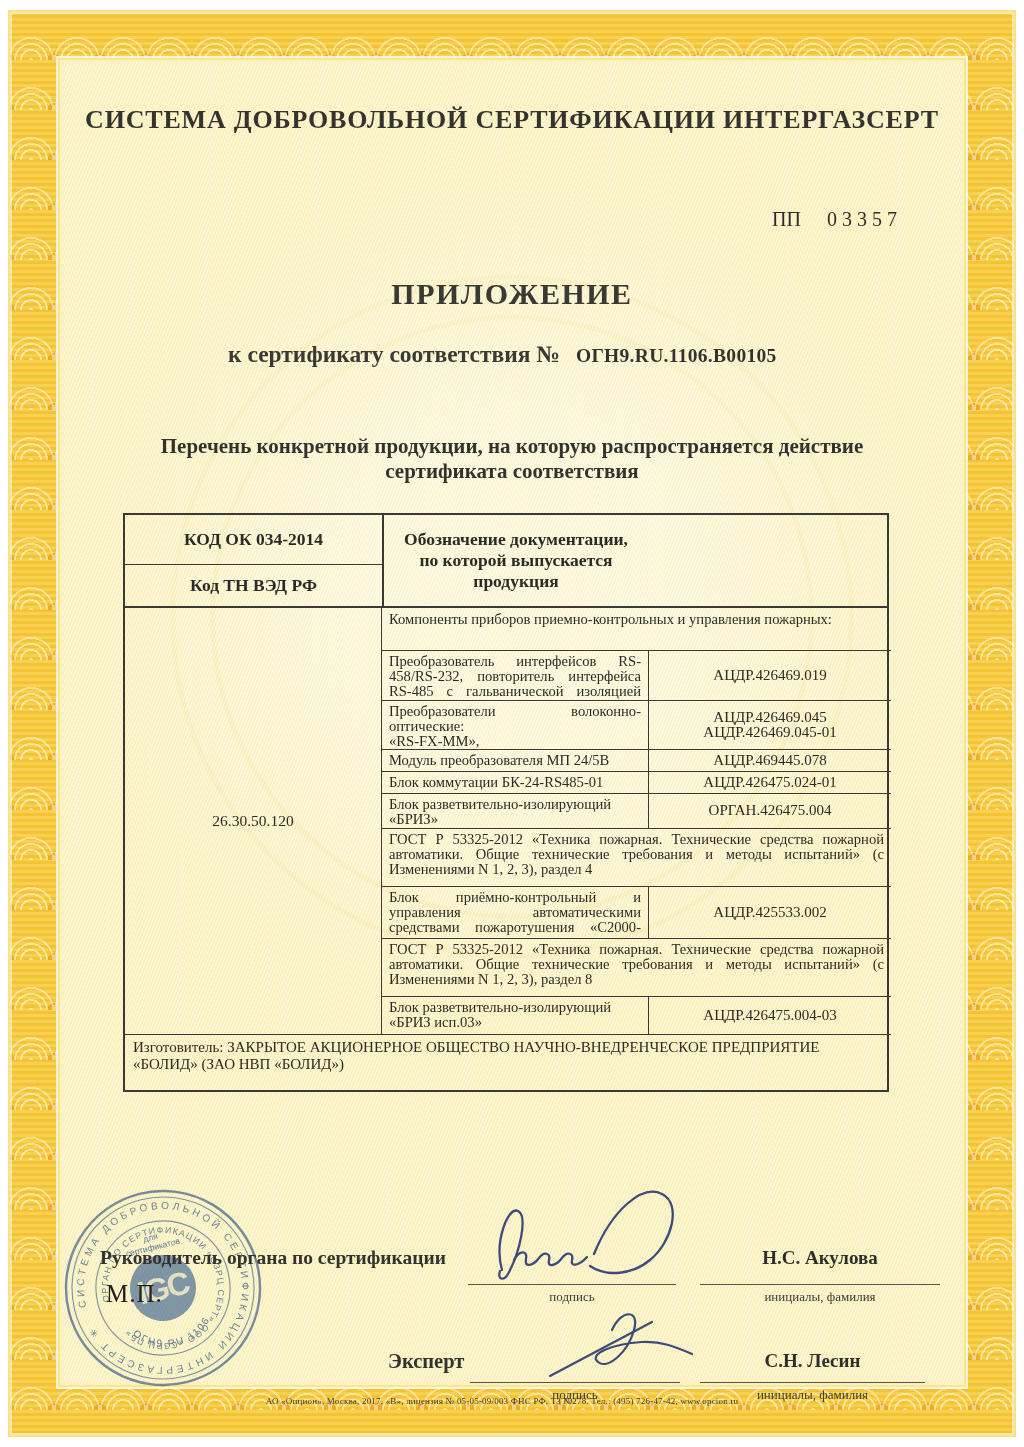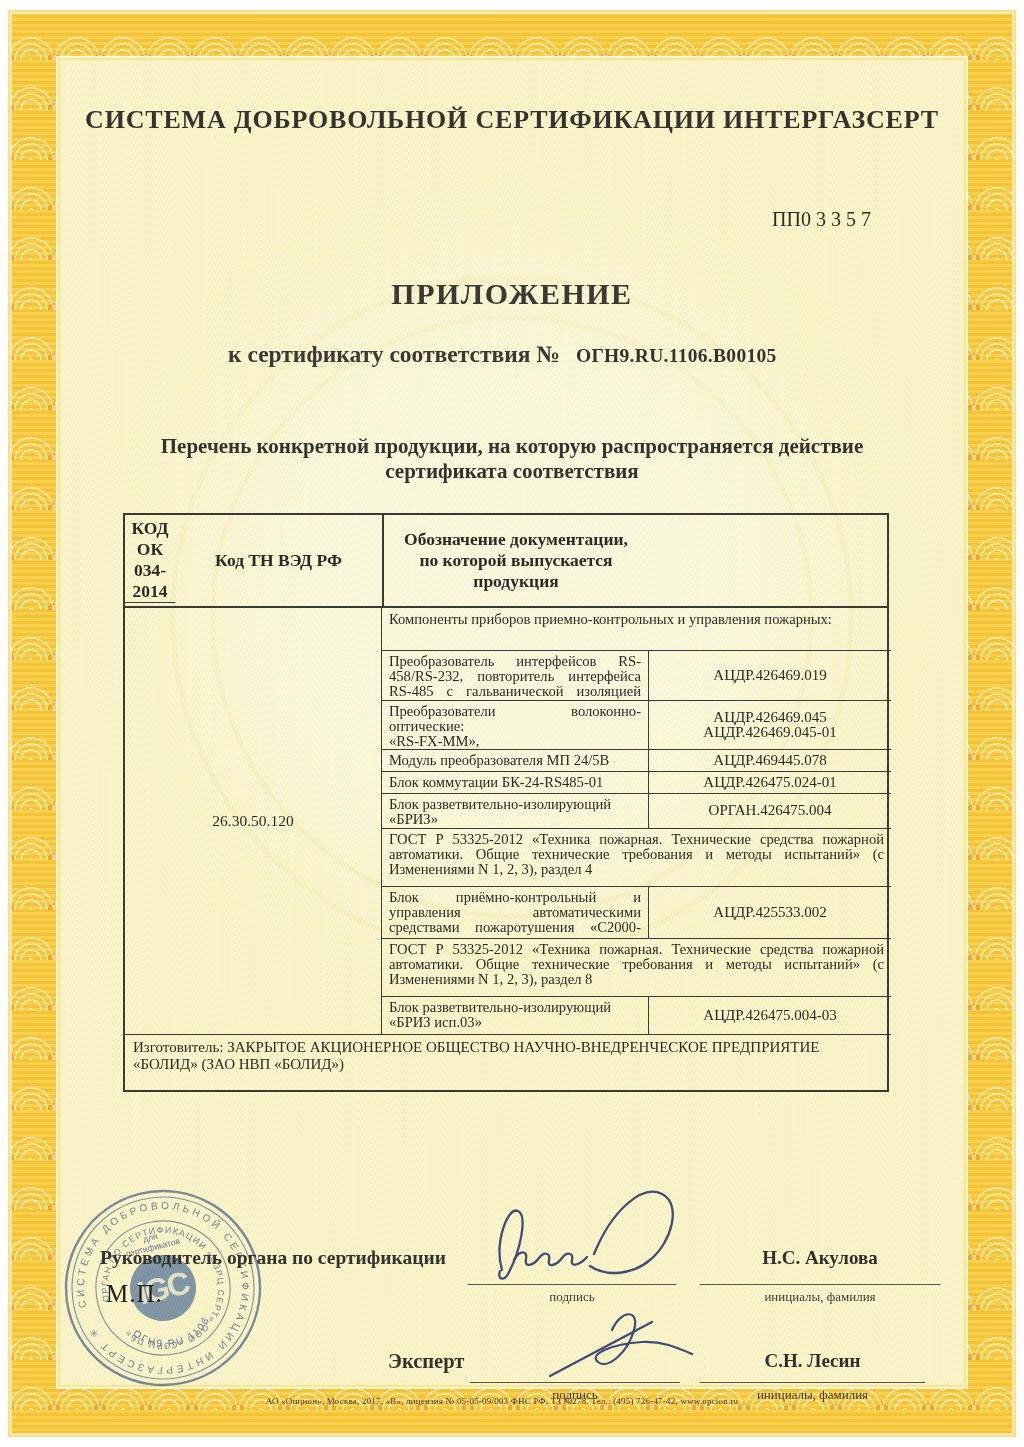--- a/index.html
+++ b/index.html
@@ -25,33 +25,33 @@
       repeating-linear-gradient(112deg, rgba(255,255,255,.38) 0 1px, rgba(246,233,168,.28) 1px 3px),
       radial-gradient(circle at 50% 40%, rgba(255,255,255,.5) 0 170px, transparent 430px),
       radial-gradient(circle at 50% 42%, transparent 296px, rgba(236,216,128,.33) 298px 301px,
         transparent 303px 336px, rgba(236,216,128,.28) 338px 341px, transparent 343px);
     box-shadow:0 0 0 2px #fdf2bd, 0 0 0 4px #f9e592, 0 0 0 6px rgba(255,255,255,.8);}
   
   .abs{position:absolute;}
   .center{left:0;right:0;text-align:center;margin-top:15px;}
   .preline{white-space:pre-line;}
   .sys-title{top:90px;font-size:26px;font-weight:bold;letter-spacing:.8px;color:#343330;}
-  .pp-line{top:168px;left:772px;display:flex;align-items:baseline;font-size:20px;color:#2c2b28;}
+  .pp-line{top:168px;left:772px;display:flex;align-items:baseline;gap:26px;font-size:20px;color:#2c2b28;}
   .pp-num{letter-spacing:5px;margin-top:40px;}
   .doc-title{top:262px;font-size:30px;font-weight:bold;letter-spacing:1.5px;color:#3a3934;}
   .cert-line{top:341px;left:228px;display:flex;align-items:baseline;gap:16px;}
   .cert-label{font-size:23.5px;font-weight:bold;color:#3a3934;}
   .cert-number{font-size:19.5px;font-weight:bold;letter-spacing:.3px;color:#33322e;}
   .desc{top:419px;font-size:21px;font-weight:bold;line-height:25px;color:#33322e;}
   
   .tbl{position:absolute;left:123px;top:513px;width:766px;color:#2b2a26;}
   .thead{display:grid;grid-template-columns:257px 266px 243px;border:2px solid #3a3935;box-sizing:border-box;height:95px;}
   .th{font-size:17.5px;font-weight:bold;line-height:21px;display:flex;align-items:center;justify-content:center;
       text-align:center;padding:2px 10px;box-sizing:border-box;}
-  .th-c1{display:flex;flex-direction:row;padding:0;}
+  .th-c1{display:flex;flex-direction:column;padding:0;}
   .th-c1 .sub{flex:0 0 50px;display:flex;align-items:center;justify-content:center;border-bottom:1.7px solid #3a3935;box-sizing:border-box;width:100%;}
   .th-c1 .sub2{flex:1;display:flex;align-items:center;justify-content:center;width:100%;}
   .th-c2,.th-c3{border-left:2px solid #3a3935;}
   .tbody{display:grid;grid-template-columns:257px 266px 243px;
          grid-template-rows:42px 50px 49px 22px 22px 35px 58px 52px 58px 38px 56px;
          border:2px solid #3a3935;border-top:none;box-sizing:border-box;}
   .cell{box-sizing:border-box;overflow:hidden;font-size:14.6px;line-height:15.4px;padding:2.5px 7px;}
   .c-code{grid-column:1;grid-row:1/11;border-right:1.7px solid #3a3935;display:flex;align-items:center;justify-content:center;
           font-size:15.5px;padding:0;}
   .c-name{grid-column:2;text-align:justify;}

